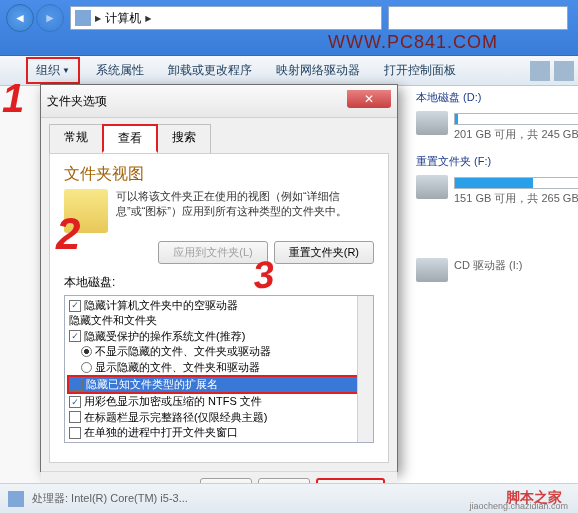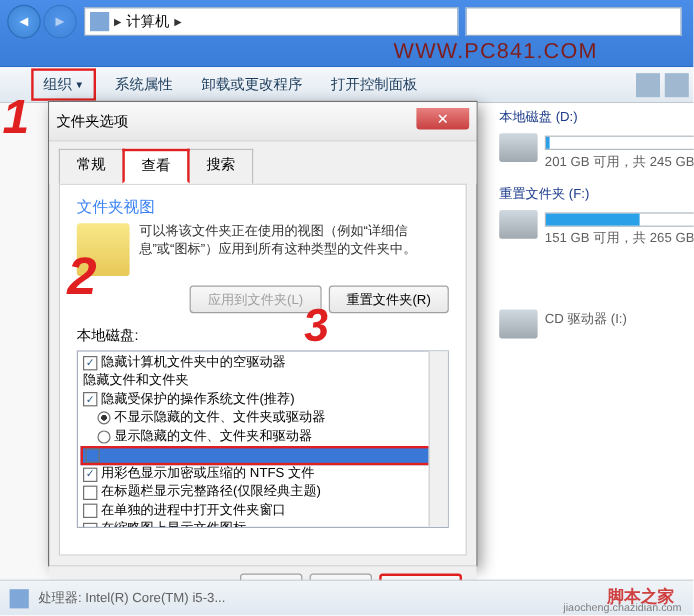--- a/index.html
+++ b/index.html
@@ -40,21 +40,21 @@
 
 .dialog { position: absolute; top: 84px; left: 40px; width: 358px; height: 388px; background: #f0f0f0; border: 1px solid #707070; box-shadow: 4px 4px 12px rgba(0,0,0,0.4); }
 .dialog-title { height: 28px; background: linear-gradient(#fafafa, #e8e8e8); border-bottom: 1px solid #d0d0d0; display: flex; align-items: center; padding: 16px 6px; }
 .dialog-close { margin-left: auto; width: 44px; height: 18px; background: linear-gradient(#e88080, #c84040); color: #fff; display: flex; align-items: center; justify-content: center; border-radius: 0 0 3px 3px; margin-top: -5px; }
 
 .dialog-tabs { display: flex; padding: 6px 8px 0; gap: 0; background: #f0f0f0; }
 .tab { padding: 4px 14px; background: #f0f0f0; border: 1px solid #c0c0c0; border-bottom: none; margin-right: -1px; }
 .tab.active { background: #fff; border: 2px solid #e02020; border-bottom: 2px solid #fff; z-index: 1; position: relative; }
 
 .dialog-body { padding: 10px 14px; background: #fff; margin: 0 8px 8px; border: 1px solid #d0d0d0; height: 310px; }
-.section-label { font-size: 13px; color: #3b82f6; margin-bottom: 4px; }
+.section-label { font-size: 16px; color: #a16207; margin-bottom: 4px; }
 .folder-view { display: flex; gap: 8px; margin-bottom: 8px; }
 .folder-icon-lg { width: 44px; height: 44px; background: linear-gradient(#f8e888, #e8c858); border-radius: 3px; flex-shrink: 0; position: relative; }
 .red-2 { position: absolute; top: 20px; left: -8px; font-size: 44px; color: #e02020; font-weight: bold; font-style: italic; z-index: 5; }
 .folder-desc { font-size: 11px; line-height: 1.4; color: #333; }
 .folder-btns { display: flex; gap: 6px; justify-content: flex-end; margin-bottom: 10px; }
 .win-btn { padding: 3px 14px; background: linear-gradient(#f8f8f8, #e8e8e8); border: 1px solid #a0a0a0; border-radius: 3px; font-size: 11px; }
 .win-btn.disabled { color: #a0a0a0; }
 
 .adv-label { font-size: 12px; margin-bottom: 4px; position: relative; }
 .red-3 { position: absolute; top: -20px; right: 100px; font-size: 38px; color: #e02020; font-weight: bold; font-style: italic; transform: rotate(-5deg); }
@@ -99,20 +99,21 @@
 
 <div class="watermark">WWW.PC841.COM</div>
 
 <div class="toolbar">
   <div class="tb-item tb-organize">
     <span>组织</span>
       <span class="tb-dropdown">▼</span>
   </div>
   <div class="tb-item">系统属性</div>
   <div class="tb-item">卸载或更改程序</div>
+  <div class="tb-item">映射网络驱动器</div>
   <div class="tb-item">打开控制面板</div>
   <div class="tb-right">
     <div class="tb-icon"></div>
     <div class="tb-icon"></div>
   </div>
 </div>
 
 <div class="content-area">
   <div class="sidebar">
     <div class="red-1">1</div>
@@ -190,20 +191,21 @@
       <div class="tree-item" style="padding-left:14px">
           <span class="rb checked"></span>
           <span>不显示隐藏的文件、文件夹或驱动器</span>
         </div>
       <div class="tree-item" style="padding-left:14px">
           <span class="rb"></span>
           <span>显示隐藏的文件、文件夹和驱动器</span>
         </div>
       <div class="tree-item hl">
           <span class="cb"></span>
+          <span>隐藏已知文件类型的扩展名</span>
         </div>
       <div class="tree-item">
           <span class="cb checked"></span>
           <span>用彩色显示加密或压缩的 NTFS 文件</span>
         </div>
       <div class="tree-item">
           <span class="cb"></span>
           <span>在标题栏显示完整路径(仅限经典主题)</span>
         </div>
       <div class="tree-item">

